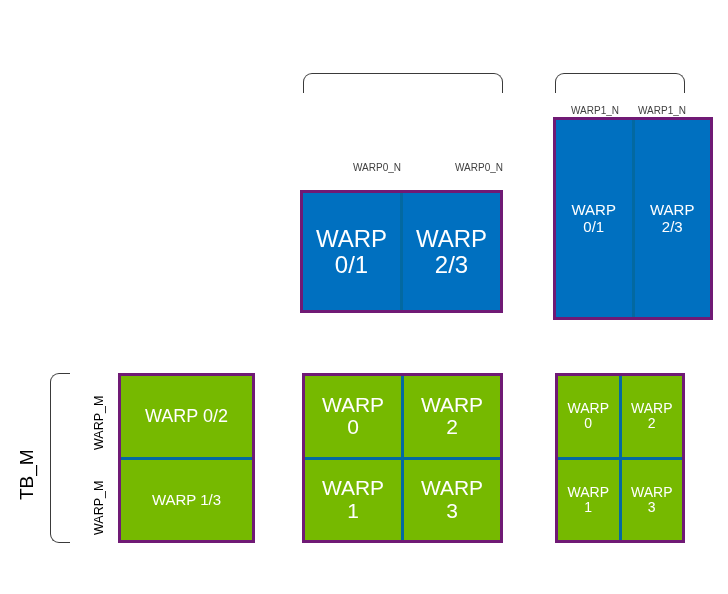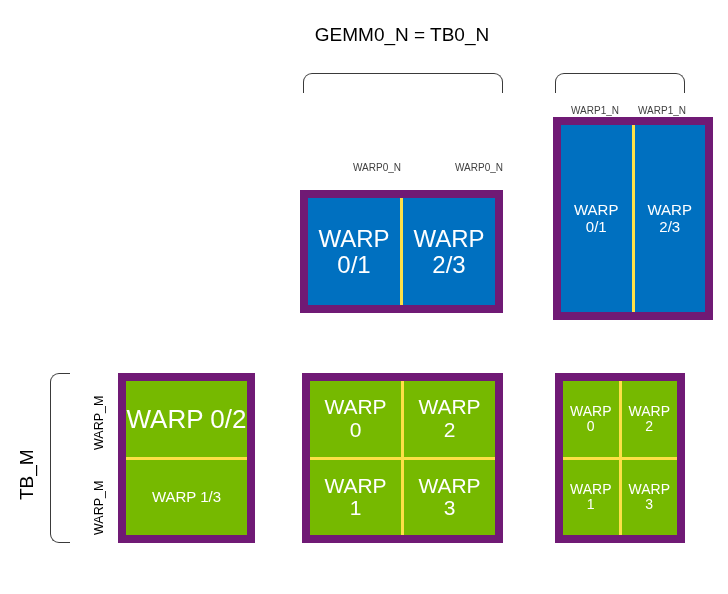--- a/index.html
+++ b/index.html
@@ -58,22 +58,22 @@
     white-space: nowrap;
     transform-origin: left top;
     transform: rotate(-90deg);
   }
 
   
   .grid-block {
     position: absolute;
     box-sizing: border-box;
     display: grid;
-    background: #fde047;
-    border: 8px solid #701a75;
+    background: #0369a1;
+    border: 3px solid #701a75;
     gap: 3px;
   }
   .cell {
     box-sizing: border-box;
     display: flex;
     align-items: center;
     justify-content: center;
     text-align: center;
     color: #ffffff;
     white-space: pre-line;
@@ -101,21 +101,20 @@
     border-bottom: 1.5px solid #3a3a3a;
     border-top-left-radius: 9px;
     border-bottom-left-radius: 9px;
   }
 </style>
 </head>
 <body>
 
 <div class="canvas">
 
-  <div class="title" style="left:292px; top:22px; width:220px;">GEMM0_N = TB0_N</div>
 
 
   <div class="bracket-top" style="left:303px; top:73px; width:200px; height:20px;"></div>
 
   <div class="bracket-top" style="left:555px; top:73px; width:130px; height:20px;"></div>
 
   <div class="caption" style="left:300px; top:160px; width:101px;">WARP0_N</div>
   <div class="caption" style="left:402px; top:160px; width:101px;">WARP0_N</div>
 
   <div class="caption" style="left:553px; top:103px; width:66px;">WARP1_N</div>
@@ -139,21 +138,21 @@
 
   <div class="title-rot" style="left:16px; top:500px;">TB_M</div>
 
   <div class="bracket-left" style="left:50px; top:373px; width:20px; height:170px;"></div>
 
   <div class="caption-rot" style="left:92px; top:450px;">WARP_M</div>
   <div class="caption-rot" style="left:92px; top:535px;">WARP_M</div>
 
   <div class="grid-block" style="left:118px; top:373px; width:137px; height:170px;
               grid-template-columns: 1fr; grid-template-rows: 1fr 1fr;">
-    <div class="cell green" style="font-size:26px;">WARP 0/2</div>
+    <div class="cell green" style="font-size:18px;">WARP 0/2</div>
     <div class="cell green" style="font-size:15px;">WARP 1/3</div>
   </div>
 
   <div class="grid-block" style="left:302px; top:373px; width:201px; height:170px;
               grid-template-columns: 1fr 1fr; grid-template-rows: 1fr 1fr;">
     <div class="cell green" style="font-size:21px;">WARP
 0</div>
     <div class="cell green" style="font-size:21px;">WARP
 2</div>
     <div class="cell green" style="font-size:21px;">WARP

